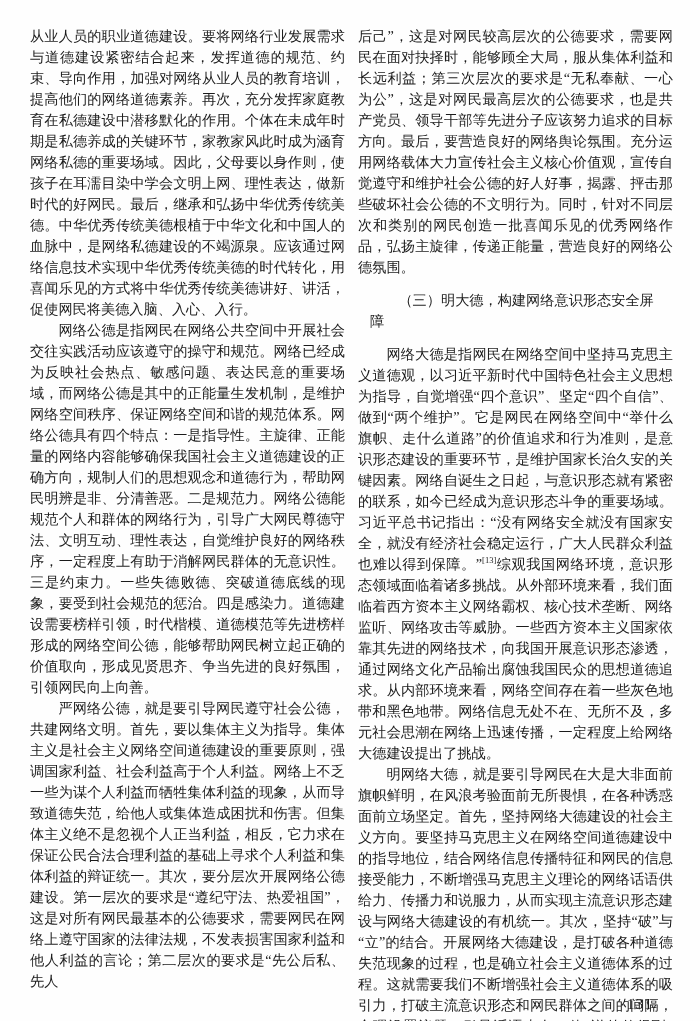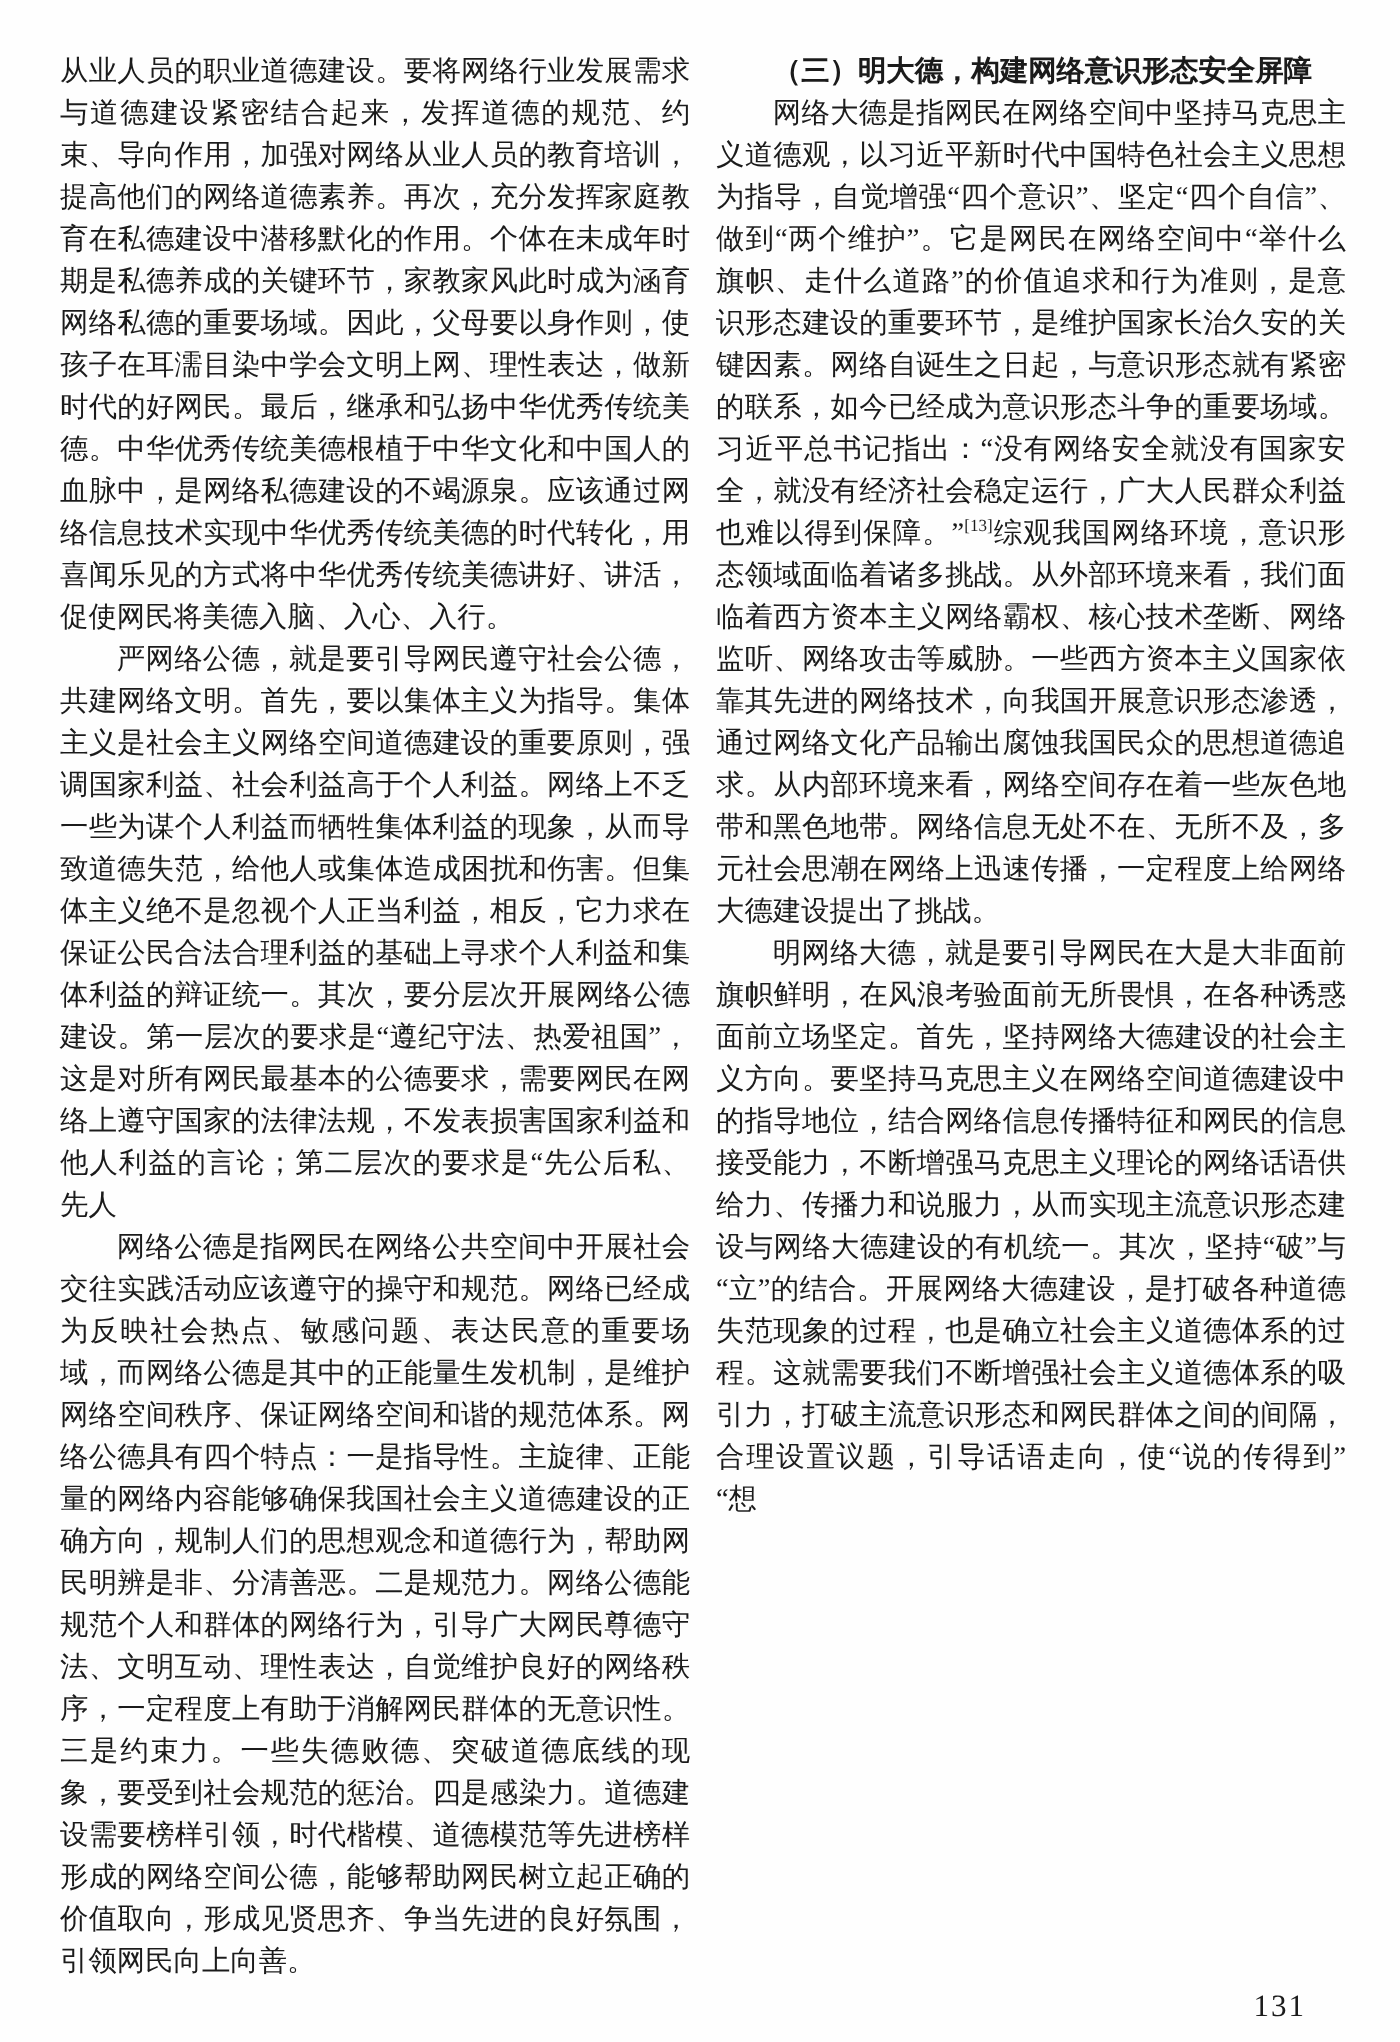--- a/index.html
+++ b/index.html
@@ -30,24 +30,24 @@
     text-justify: inter-character;
   }
   .col p {
     margin: 0;
     text-indent: 2em;
   }
   .col p.cont {
     text-indent: 0;
   }
   .sec-heading {
-    margin: 0;
+    margin: 12px;
     font-size: 14.2px;
     line-height: 21px;
-    font-weight: 700;
+    font-weight: 400;
     font-family: "Liberation Sans", "DejaVu Sans", sans-serif;
     text-indent: 2em;
     text-align: left;
   }
   sup.cite {
     font-size: 8.5px;
     line-height: 0;
     vertical-align: super;
   }
   .page-num {
@@ -60,25 +60,26 @@
   }
 </style>
 </head>
 <body>
 
 <div class="page">
   <div class="columns">
 
     <div class="col">
       <p class="cont">从业人员的职业道德建设。要将网络行业发展需求与道德建设紧密结合起来，发挥道德的规范、约束、导向作用，加强对网络从业人员的教育培训，提高他们的网络道德素养。再次，充分发挥家庭教育在私德建设中潜移默化的作用。个体在未成年时期是私德养成的关键环节，家教家风此时成为涵育网络私德的重要场域。因此，父母要以身作则，使孩子在耳濡目染中学会文明上网、理性表达，做新时代的好网民。最后，继承和弘扬中华优秀传统美德。中华优秀传统美德根植于中华文化和中国人的血脉中，是网络私德建设的不竭源泉。应该通过网络信息技术实现中华优秀传统美德的时代转化，用喜闻乐见的方式将中华优秀传统美德讲好、讲活，促使网民将美德入脑、入心、入行。</p>
+      <p>网络公德是指网民在网络公共空间中开展社会交往实践活动应该遵守的操守和规范。网络已经成为反映社会热点、敏感问题、表达民意的重要场域，而网络公德是其中的正能量生发机制，是维护网络空间秩序、保证网络空间和谐的规范体系。网络公德具有四个特点：一是指导性。主旋律、正能量的网络内容能够确保我国社会主义道德建设的正确方向，规制人们的思想观念和道德行为，帮助网民明辨是非、分清善恶。二是规范力。网络公德能规范个人和群体的网络行为，引导广大网民尊德守法、文明互动、理性表达，自觉维护良好的网络秩序，一定程度上有助于消解网民群体的无意识性。三是约束力。一些失德败德、突破道德底线的现象，要受到社会规范的惩治。四是感染力。道德建设需要榜样引领，时代楷模、道德模范等先进榜样形成的网络空间公德，能够帮助网民树立起正确的价值取向，形成见贤思齐、争当先进的良好氛围，引领网民向上向善。</p>
       <p>严网络公德，就是要引导网民遵守社会公德，共建网络文明。首先，要以集体主义为指导。集体主义是社会主义网络空间道德建设的重要原则，强调国家利益、社会利益高于个人利益。网络上不乏一些为谋个人利益而牺牲集体利益的现象，从而导致道德失范，给他人或集体造成困扰和伤害。但集体主义绝不是忽视个人正当利益，相反，它力求在保证公民合法合理利益的基础上寻求个人利益和集体利益的辩证统一。其次，要分层次开展网络公德建设。第一层次的要求是“遵纪守法、热爱祖国”，这是对所有网民最基本的公德要求，需要网民在网络上遵守国家的法律法规，不发表损害国家利益和他人利益的言论；第二层次的要求是“先公后私、先人</p>
-      <p>网络公德是指网民在网络公共空间中开展社会交往实践活动应该遵守的操守和规范。网络已经成为反映社会热点、敏感问题、表达民意的重要场域，而网络公德是其中的正能量生发机制，是维护网络空间秩序、保证网络空间和谐的规范体系。网络公德具有四个特点：一是指导性。主旋律、正能量的网络内容能够确保我国社会主义道德建设的正确方向，规制人们的思想观念和道德行为，帮助网民明辨是非、分清善恶。二是规范力。网络公德能规范个人和群体的网络行为，引导广大网民尊德守法、文明互动、理性表达，自觉维护良好的网络秩序，一定程度上有助于消解网民群体的无意识性。三是约束力。一些失德败德、突破道德底线的现象，要受到社会规范的惩治。四是感染力。道德建设需要榜样引领，时代楷模、道德模范等先进榜样形成的网络空间公德，能够帮助网民树立起正确的价值取向，形成见贤思齐、争当先进的良好氛围，引领网民向上向善。</p>
     </div>
 
     <div class="col">
+      <p class="cont">后己”，这是对网民较高层次的公德要求，需要网民在面对抉择时，能够顾全大局，服从集体利益和长远利益；第三次层次的要求是“无私奉献、一心为公”，这是对网民最高层次的公德要求，也是共产党员、领导干部等先进分子应该努力追求的目标方向。最后，要营造良好的网络舆论氛围。充分运用网络载体大力宣传社会主义核心价值观，宣传自觉遵守和维护社会公德的好人好事，揭露、抨击那些破坏社会公德的不文明行为。同时，针对不同层次和类别的网民创造一批喜闻乐见的优秀网络作品，弘扬主旋律，传递正能量，营造良好的网络公德氛围。</p>
       <h3 class="sec-heading">（三）明大德，构建网络意识形态安全屏障</h3>
       <p><span>网络大德是指网民在网络空间中坚持马克思主义道德观，以习近平新时代中国特色社会主义思想为指导，自觉增强“四个意识”、坚定“四个自信”、做到“两个维护”。它是网民在网络空间中“举什么旗帜、走什么道路”的价值追求和行为准则，是意识形态建设的重要环节，是维护国家长治久安的关键因素。网络自诞生之日起，与意识形态就有紧密的联系，如今已经成为意识形态斗争的重要场域。习近平总书记指出：“没有网络安全就没有国家安全，就没有经济社会稳定运行，广大人民群众利益也难以得到保障。”</span><sup class="cite">[13]</sup><span>综观我国网络环境，意识形态领域面临着诸多挑战。从外部环境来看，我们面临着西方资本主义网络霸权、核心技术垄断、网络监听、网络攻击等威胁。一些西方资本主义国家依靠其先进的网络技术，向我国开展意识形态渗透，通过网络文化产品输出腐蚀我国民众的思想道德追求。从内部环境来看，网络空间存在着一些灰色地带和黑色地带。网络信息无处不在、无所不及，多元社会思潮在网络上迅速传播，一定程度上给网络大德建设提出了挑战。</span></p>
       <p>明网络大德，就是要引导网民在大是大非面前旗帜鲜明，在风浪考验面前无所畏惧，在各种诱惑面前立场坚定。首先，坚持网络大德建设的社会主义方向。要坚持马克思主义在网络空间道德建设中的指导地位，结合网络信息传播特征和网民的信息接受能力，不断增强马克思主义理论的网络话语供给力、传播力和说服力，从而实现主流意识形态建设与网络大德建设的有机统一。其次，坚持“破”与“立”的结合。开展网络大德建设，是打破各种道德失范现象的过程，也是确立社会主义道德体系的过程。这就需要我们不断增强社会主义道德体系的吸引力，打破主流意识形态和网民群体之间的间隔，合理设置议题，引导话语走向，使“说的传得到”“想</p>
     </div>
 
   </div>
 
   <div class="page-num">131</div>
 </div>
 

